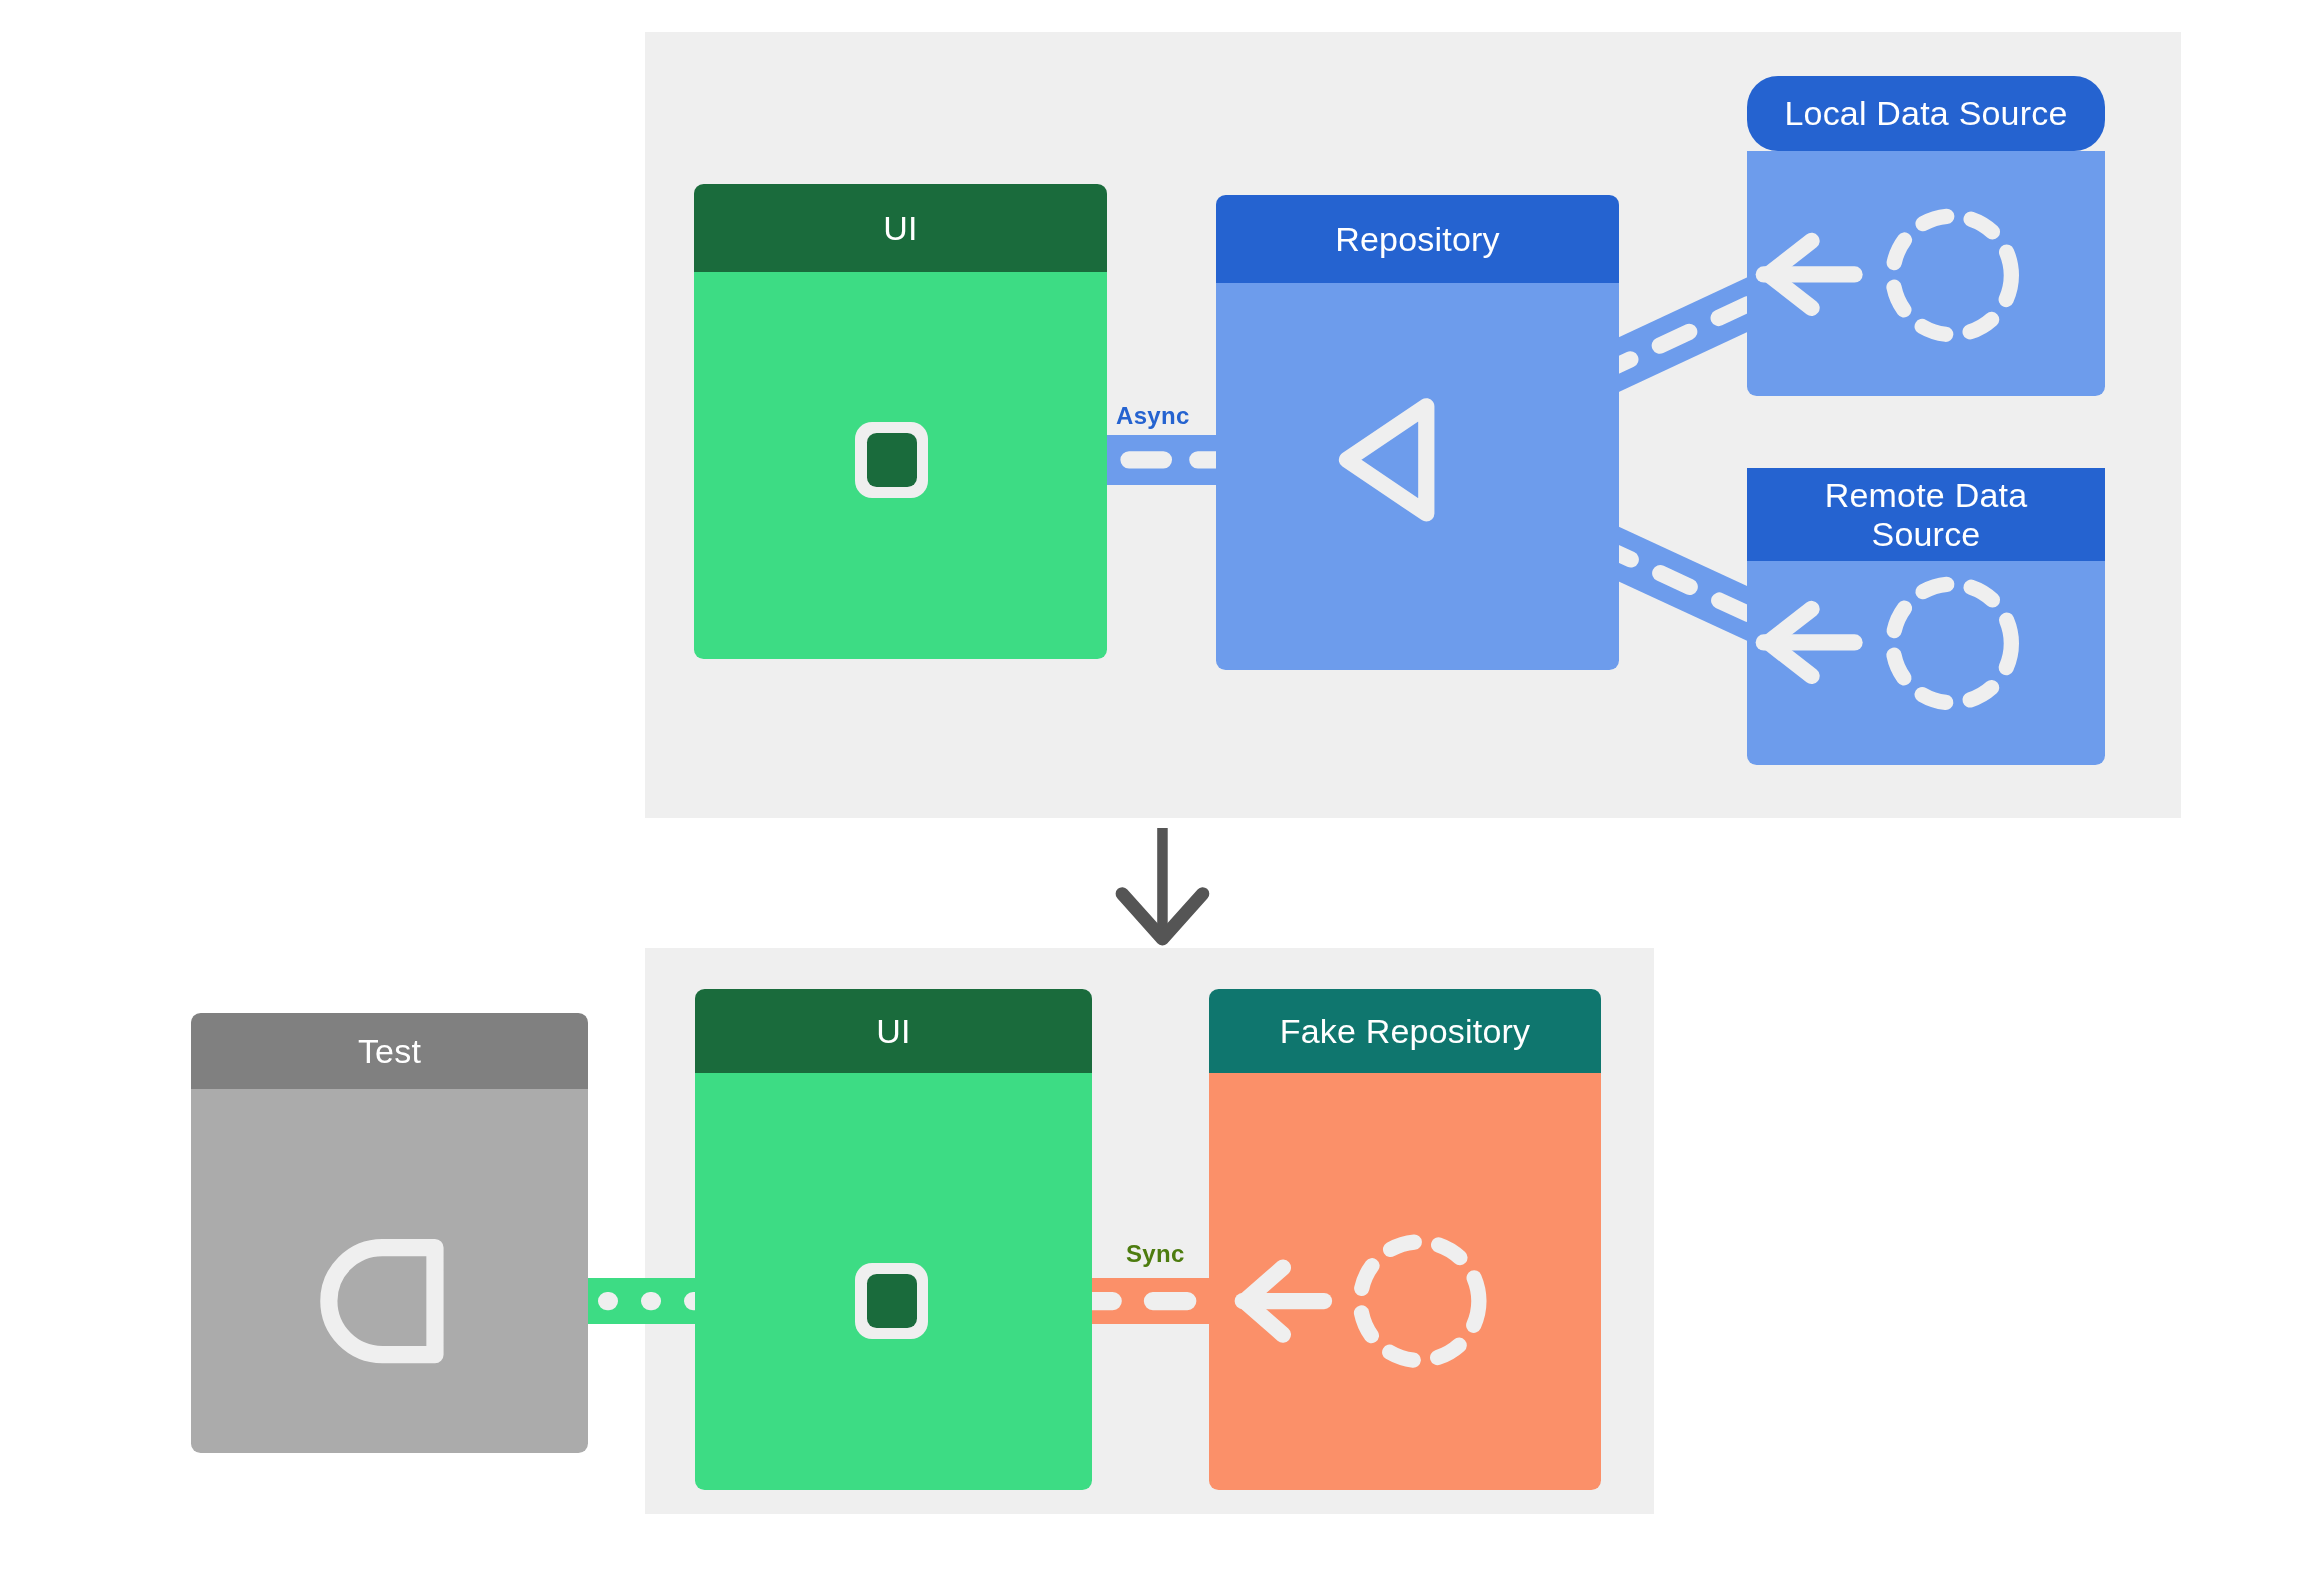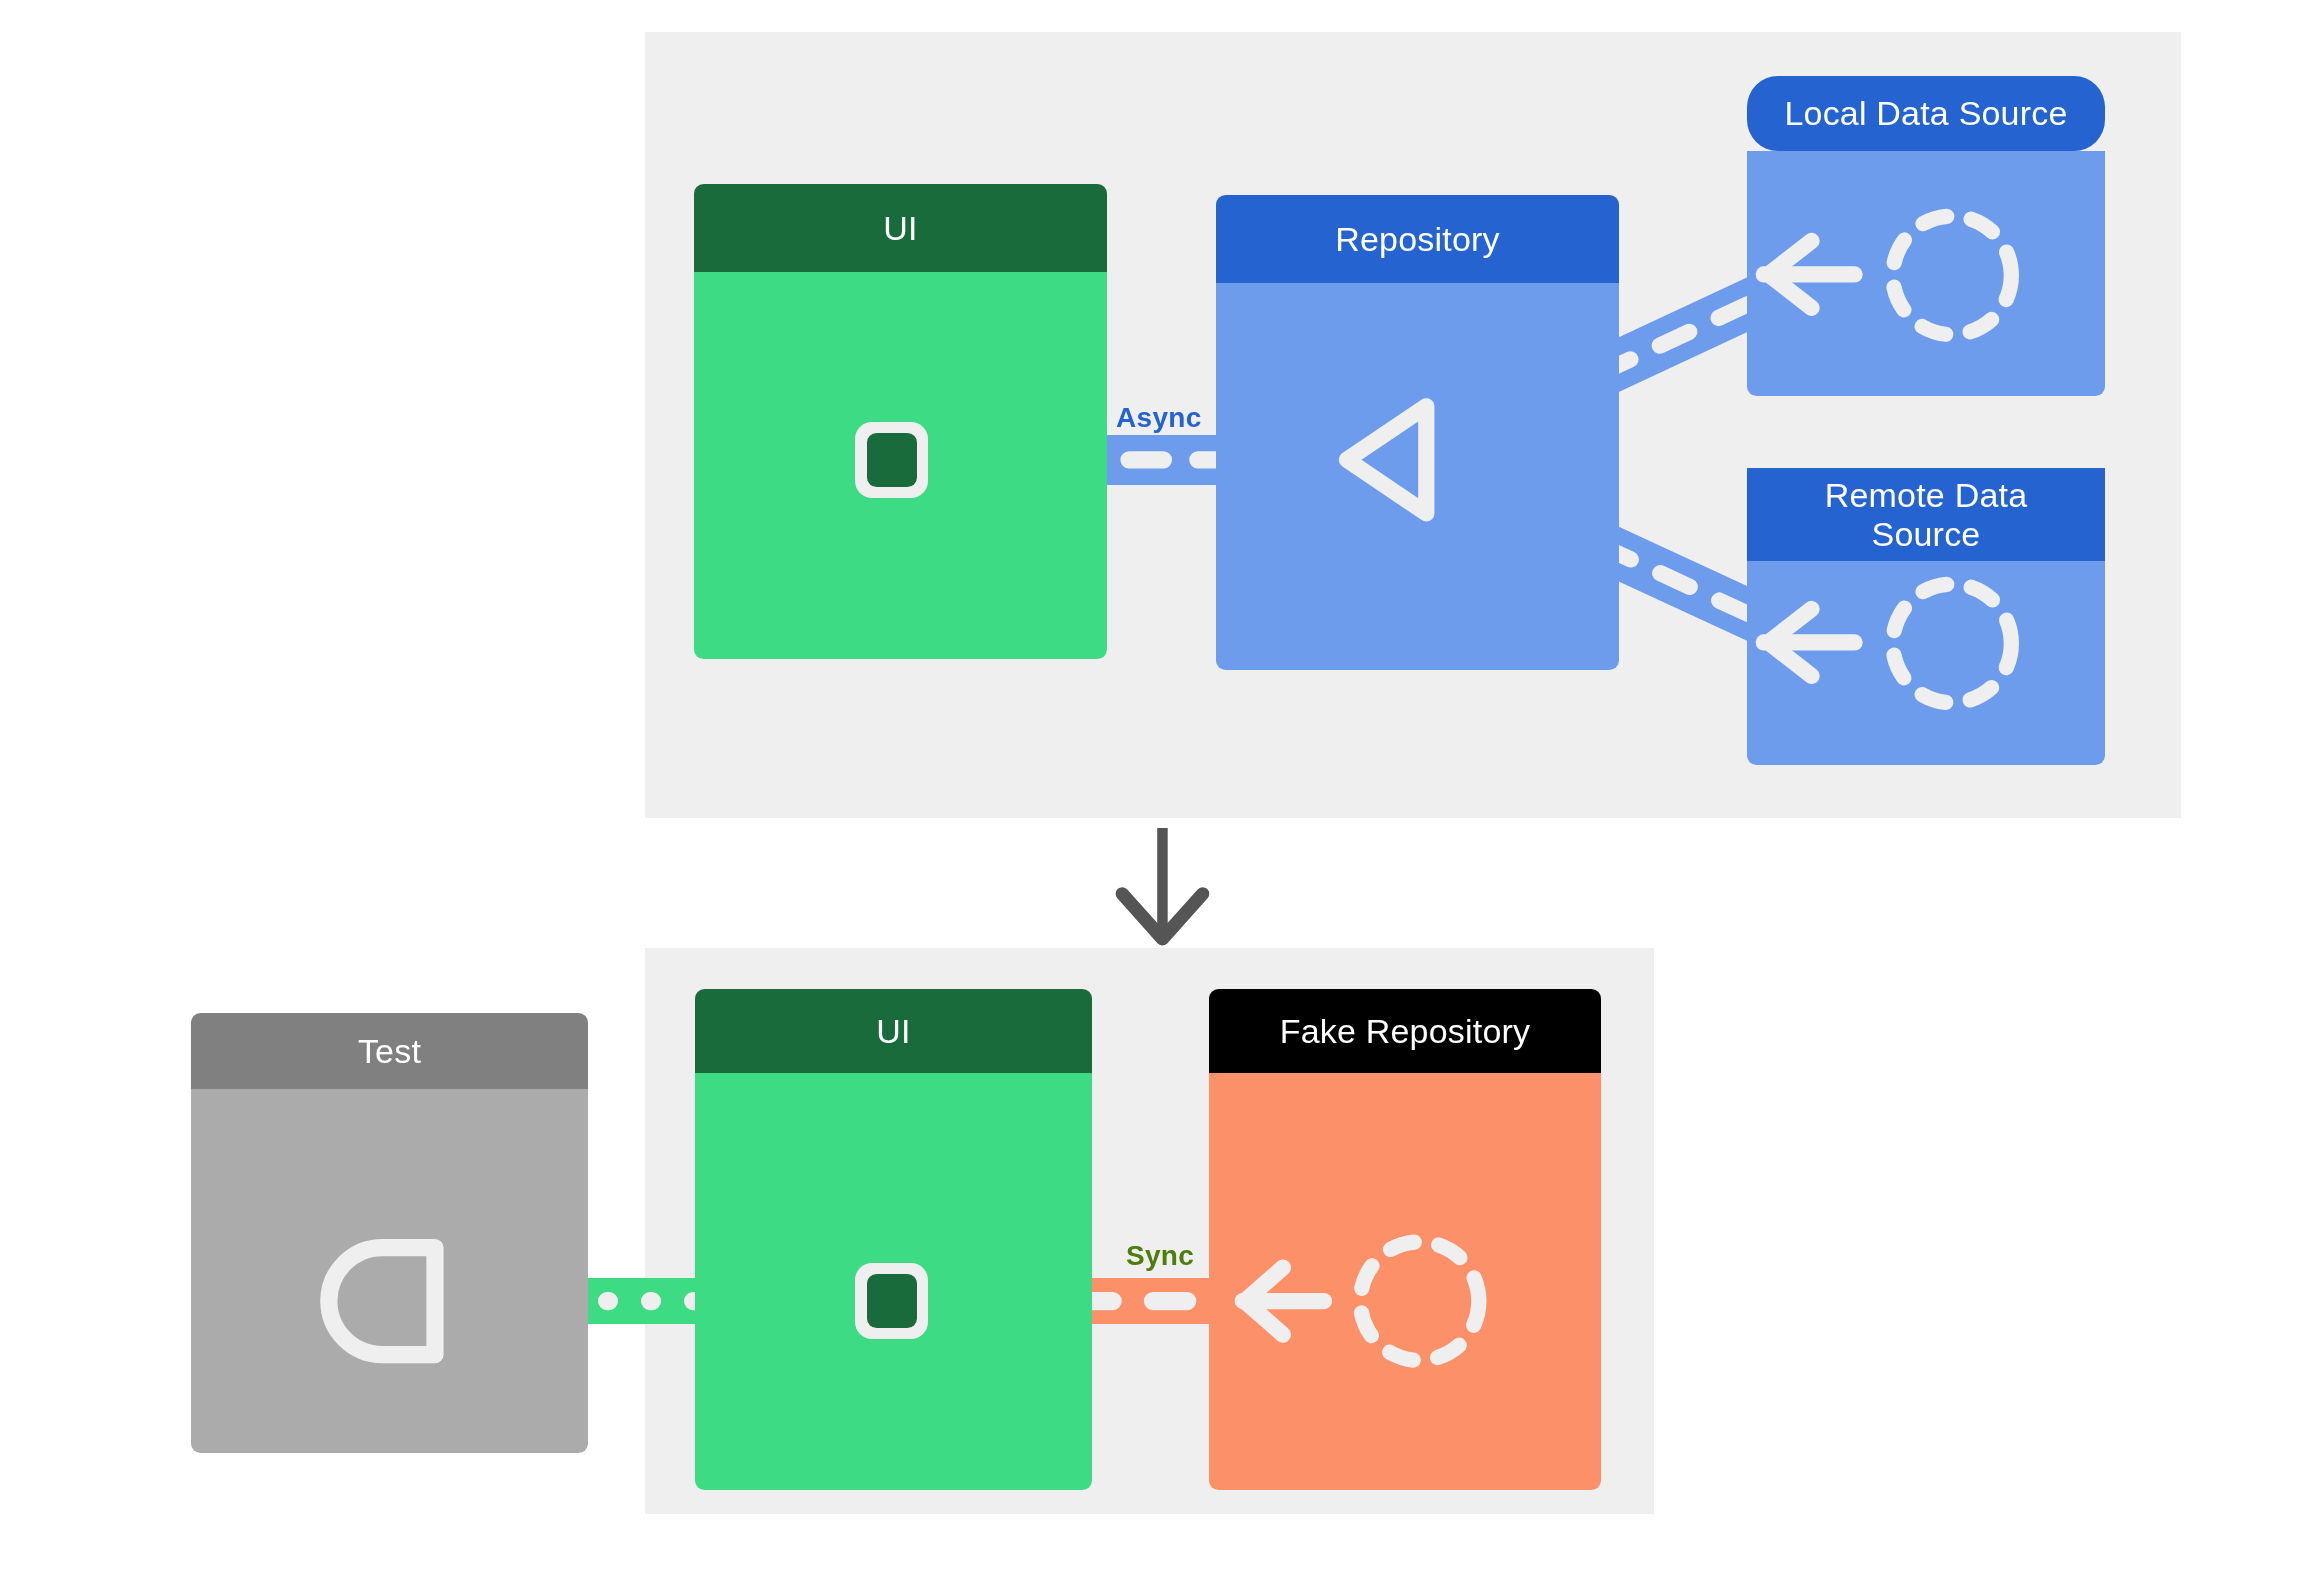--- a/index.html
+++ b/index.html
@@ -17,38 +17,38 @@
   
   .ui .hdr{background:#1A6B3C;}
   .ui .body{background:#3DDC84;}
   
   .blue .hdr{background:#2563D0;}
   .blue .body{background:#6D9CEC;}
   
   .gray .hdr{background:#808080;}
   .gray .body{background:#ABABAB;}
   
-  .orange .hdr{background:#000000;}
+  .orange .hdr{background:#0f766e;}
   .orange .body{background:#FB9069;}
 
   
   .band{position:absolute;}
   .band.blue-b{background:#6D9CEC;}
   .band.green-b{background:#3DDC84;}
   .band.orange-b{background:#FB9069;}
 
   svg.ovl{position:absolute;left:0;top:0;width:2323px;height:1586px;
           pointer-events:none;overflow:visible;}
 
   
   .port{position:absolute;width:73px;height:76px;border-radius:17px;
         background:#EFEFEF;display:flex;align-items:center;justify-content:center;}
   .port i{display:block;width:50px;height:54px;border-radius:9.6px;background:#1A6B3C;}
 
-  .label{position:absolute;font-size:28px;font-weight:bold;letter-spacing:0.3px;}
+  .label{position:absolute;font-size:24px;font-weight:bold;letter-spacing:0.3px;}
   .label.async{color:#2563D0;}
   .label.sync{color:#4d7c0f;}
 </style>
 </head>
 <body>
 
 <div class="panel" style="left:645px;top:32px;width:1536px;height:786px;"></div>
 
 <div class="band blue-b" style="left:918px;top:435px;width:459px;height:50px;"></div>
 

